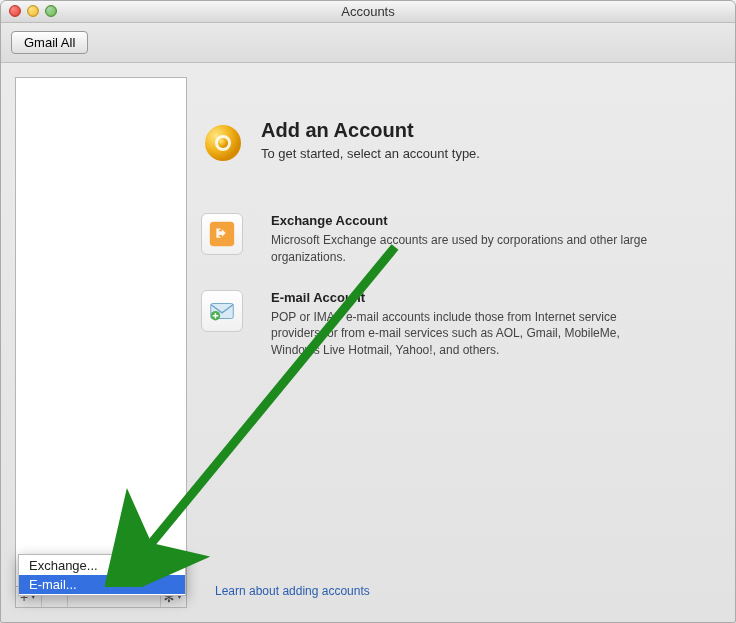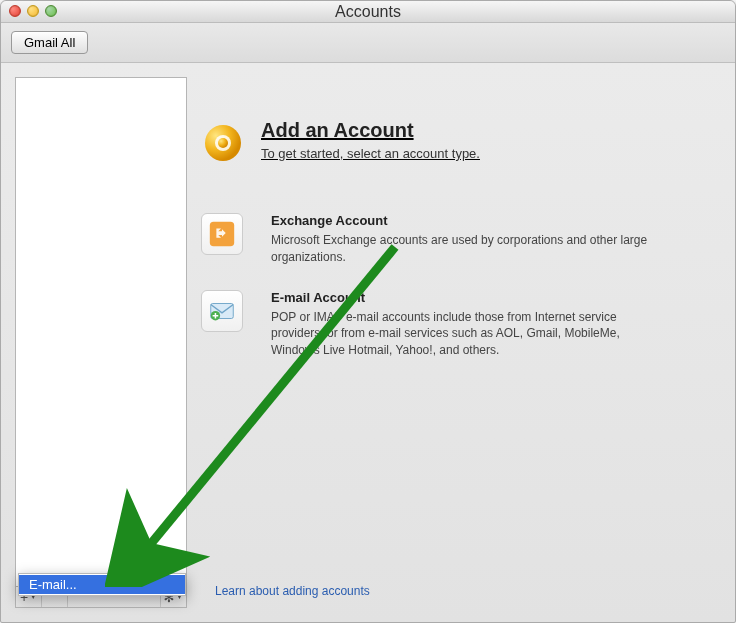--- a/index.html
+++ b/index.html
@@ -24,21 +24,21 @@
   }
   .titlebar {
     height: 22px;
     background: linear-gradient(#f6f6f6, #d8d8d8);
     border-bottom: 1px solid #bcbcbc;
     border-radius: 6px 6px 0 0;
     position: relative;
     text-align: center;
     line-height: 22px;
     color: #333;
-    font-size: 16px;
+    font-size: 13px;
   }
   .traffic {
     position: absolute;
     left: 8px; top: 4px;
     display: flex; gap: 6px;
   }
   .tl {
     width: 12px; height: 12px; border-radius: 50%;
     box-shadow: inset 0 0 1px rgba(0,0,0,0.4);
   }
@@ -95,21 +95,20 @@
     border-right: none;
   }
   .main {
     position: absolute;
     left: 186px; top: 0; right: 0; bottom: 0;
   }
   .hero {
     display: flex;
     gap: 16px;
     margin-top: 42px;
-    text-decoration: underline;
   }
   .hero-icon {
     width: 44px; height: 44px;
     flex: none;
     margin-top: 2px;
   }
   .hero-title {
     font-weight: bold;
     font-size: 20px;
     color: #222;
@@ -266,20 +265,21 @@
           </div>
         </div>
 
       </div>
 
       <div class="learn">Learn about adding accounts</div>
 
     </div>
 
     <div class="popup">
+      <div class="popup-item">Exchange...</div>
       <div class="popup-item selected">E-mail...</div>
     </div>
 
     <svg class="arrow-annot" style="left:90px; top:150px;" width="320" height="360">
       <defs>
         <marker id="ah" markerWidth="14" markerHeight="14" refX="5" refY="6" orient="auto">
           <path d="M0,0 L12,6 L0,12 L3,6 z" fill="#1d8a1d"></path>
         </marker>
       </defs>
       <line x1="290" y1="20" x2="35" y2="330" stroke="#1d8a1d" stroke-width="9" marker-end="url(#ah)"></line>

